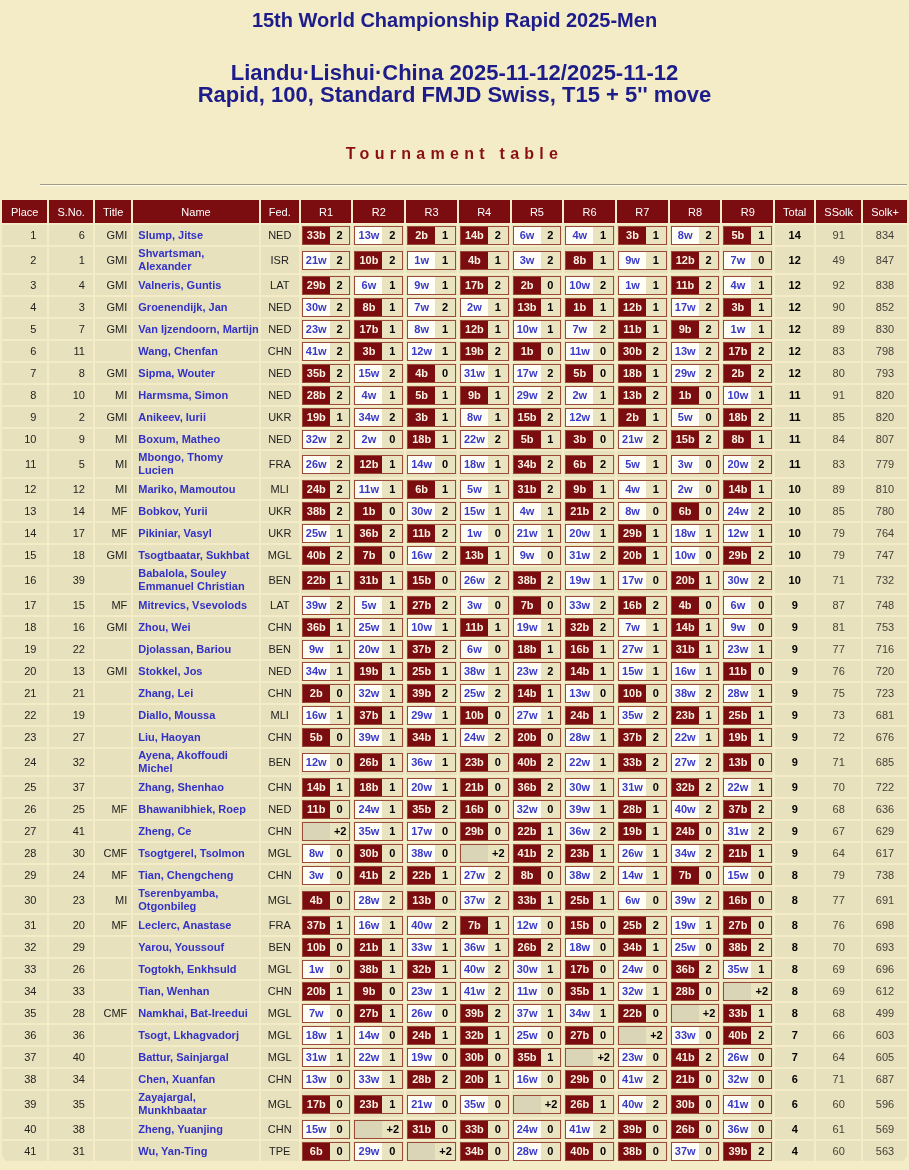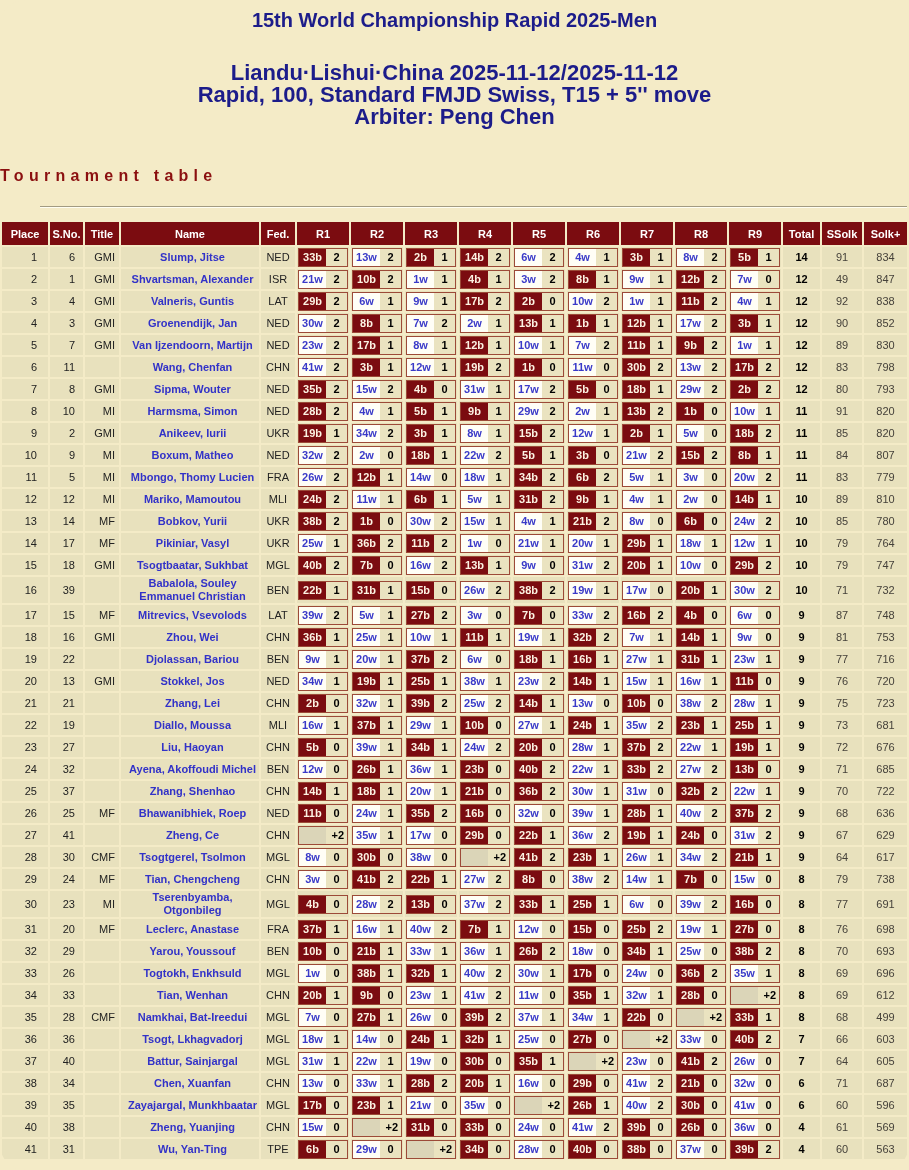--- a/index.html
+++ b/index.html
@@ -8,33 +8,33 @@
     --black-bg:#7b0c10; --black-text:#fdf3e3; --empty-bg:#dbd5b8; --name-color:#3232c8;
     --navy:#1c1c8a; --maroon:#8b1010; --stat-color:#45413a;
   }
   html,body{margin:0;padding:0;}
   body{background:var(--page-bg);font-family:"Liberation Sans","DejaVu Sans",sans-serif;}
   .page{width:909px;min-height:1170px;background:var(--page-bg);overflow:hidden;border-radius:25px;}
   .main-title{margin:8px 0 0 0;text-align:center;color:var(--navy);
     font-size:20px;font-weight:bold;line-height:24px;}
   .sub{margin-top:30px;text-align:center;color:var(--navy);font-size:22px;
     font-weight:bold;line-height:22px;}
-  .section-title{margin-top:38px;text-align:left;color:var(--maroon);font-size:16px;
+  .section-title{margin-top:38px;text-align:center;color:var(--maroon);font-size:16px;
     font-weight:bold;letter-spacing:0.33em;line-height:20px;}
   hr.divider{margin:20px 2px 0 40px;border:0;border-top:1px solid #a29b82;
     border-bottom:1px solid #fffef2;}
   table.ttable{margin-top:12px;border-collapse:separate;border-spacing:2px;table-layout:fixed;}
   .ttable th{background:var(--header-bg);color:var(--header-text);font-size:11px;
-    font-weight:bold;height:21px;padding:1px 0;text-align:center;overflow:hidden;white-space:nowrap;}
+    font-weight:normal;height:21px;padding:1px 8px;text-align:center;overflow:hidden;white-space:nowrap;}
   .ttable td{background:var(--row-bg);font-size:11px;color:#222;height:20px;
     padding:0;vertical-align:middle;overflow:hidden;}
   td.c-place{text-align:right;padding-right:11px;}
   td.c-sno{text-align:right;padding-right:8px;}
   td.c-title{text-align:right;padding-right:4px;}
-  td.c-name{text-align:center;padding-left:5px;line-height:13px;}
+  td.c-name{text-align:left;padding-left:5px;line-height:13px;}
   .pname{color:var(--name-color);font-weight:bold;cursor:pointer;}
   td.c-fed{text-align:center;}
   .rbox{display:flex;align-items:stretch;border:1px solid var(--cell-border);
     height:17px;background:var(--box-bg);margin:0 1px;}
   .opp{width:27px;display:flex;align-items:center;justify-content:center;
     font-weight:bold;font-size:11px;letter-spacing:0;}
   .opp.w{background:var(--white-bg);color:var(--white-text);}
   .opp.b{background:var(--black-bg);color:var(--black-text);}
   .opp.none{background:var(--empty-bg);}
   .res{flex:1;display:flex;align-items:center;justify-content:center;
@@ -44,21 +44,20 @@
   td.c-ssolk,td.c-solkplus{text-align:center;color:var(--stat-color);}
 </style>
 </head>
 <body>
 
 <div class="page">
   <h1 class="main-title">15th World Championship Rapid 2025-Men</h1>
   <div class="sub">
     <div>Liandu·Lishui·China 2025-11-12/2025-11-12</div>
     <div>Rapid, 100, Standard FMJD Swiss, T15 + 5'' move</div>
-    <div>Arbiter: Peng Chen</div>
   </div>
   <div class="section-title">Tournament table</div>
   <hr class="divider">
   <table class="ttable">
     <colgroup>
       <col style="width:46px">
         <col style="width:33px">
         <col style="width:34px">
       <col style="width:138px">
         <col style="width:34px">

